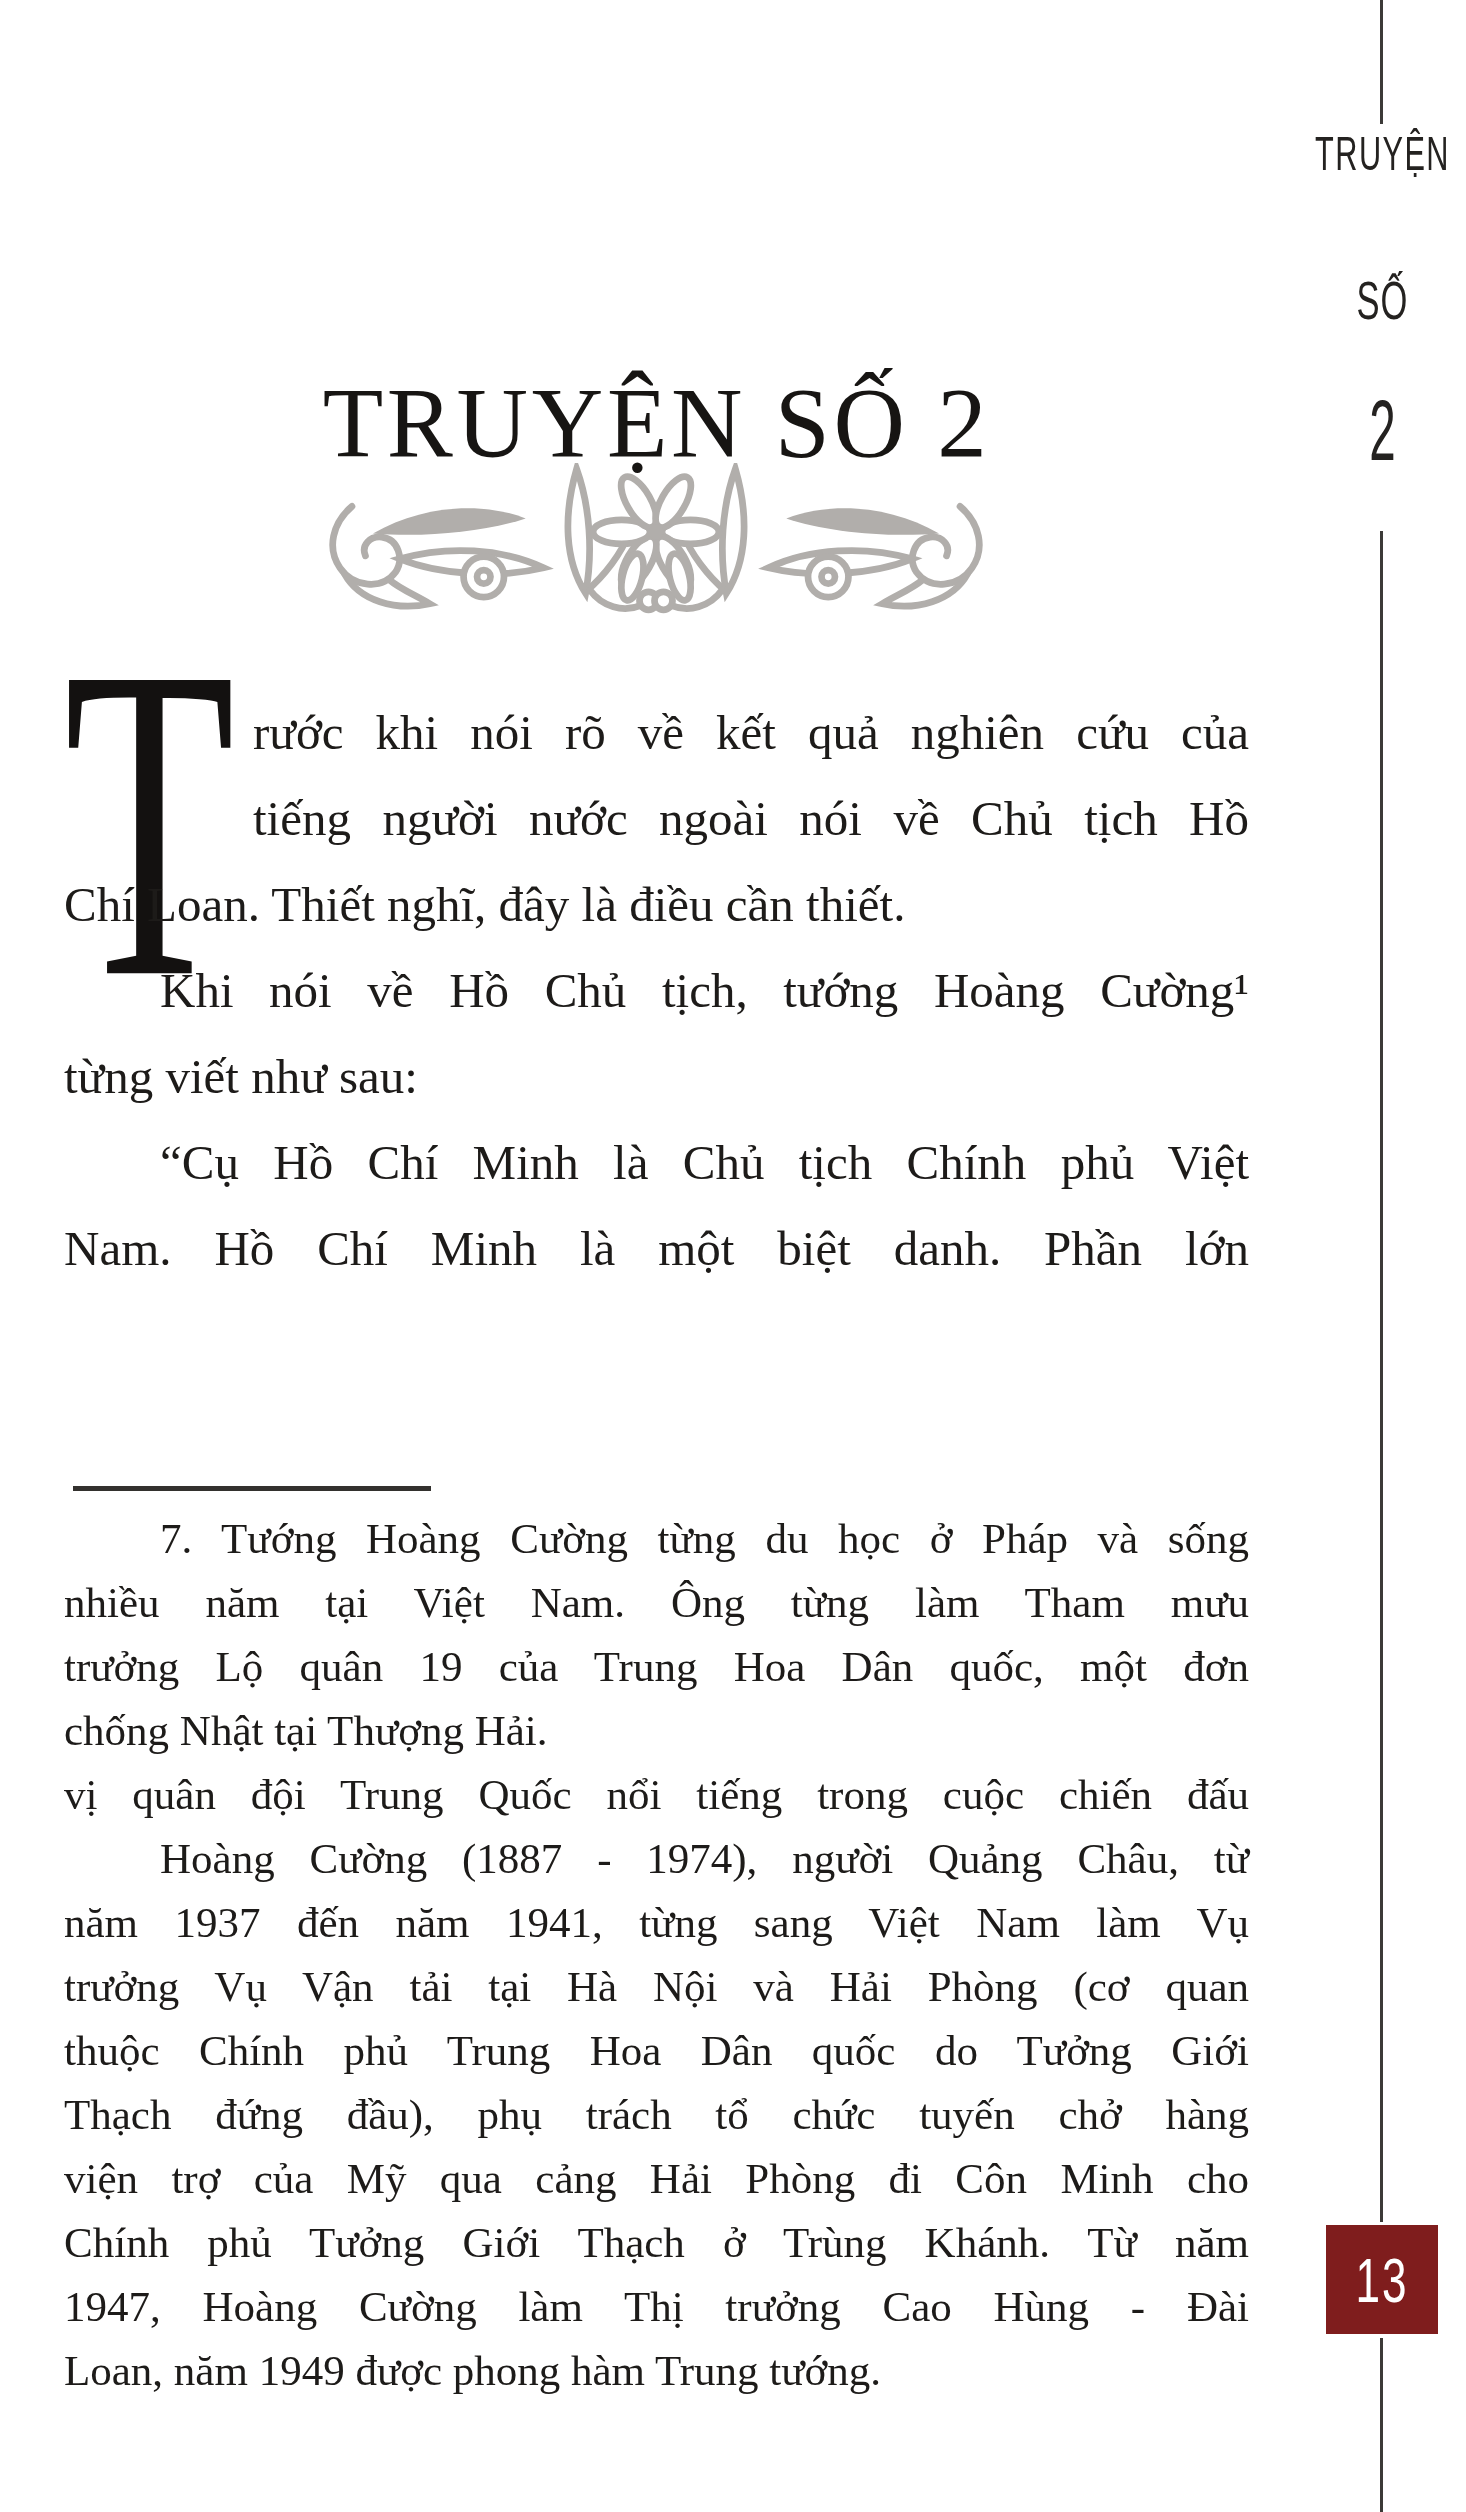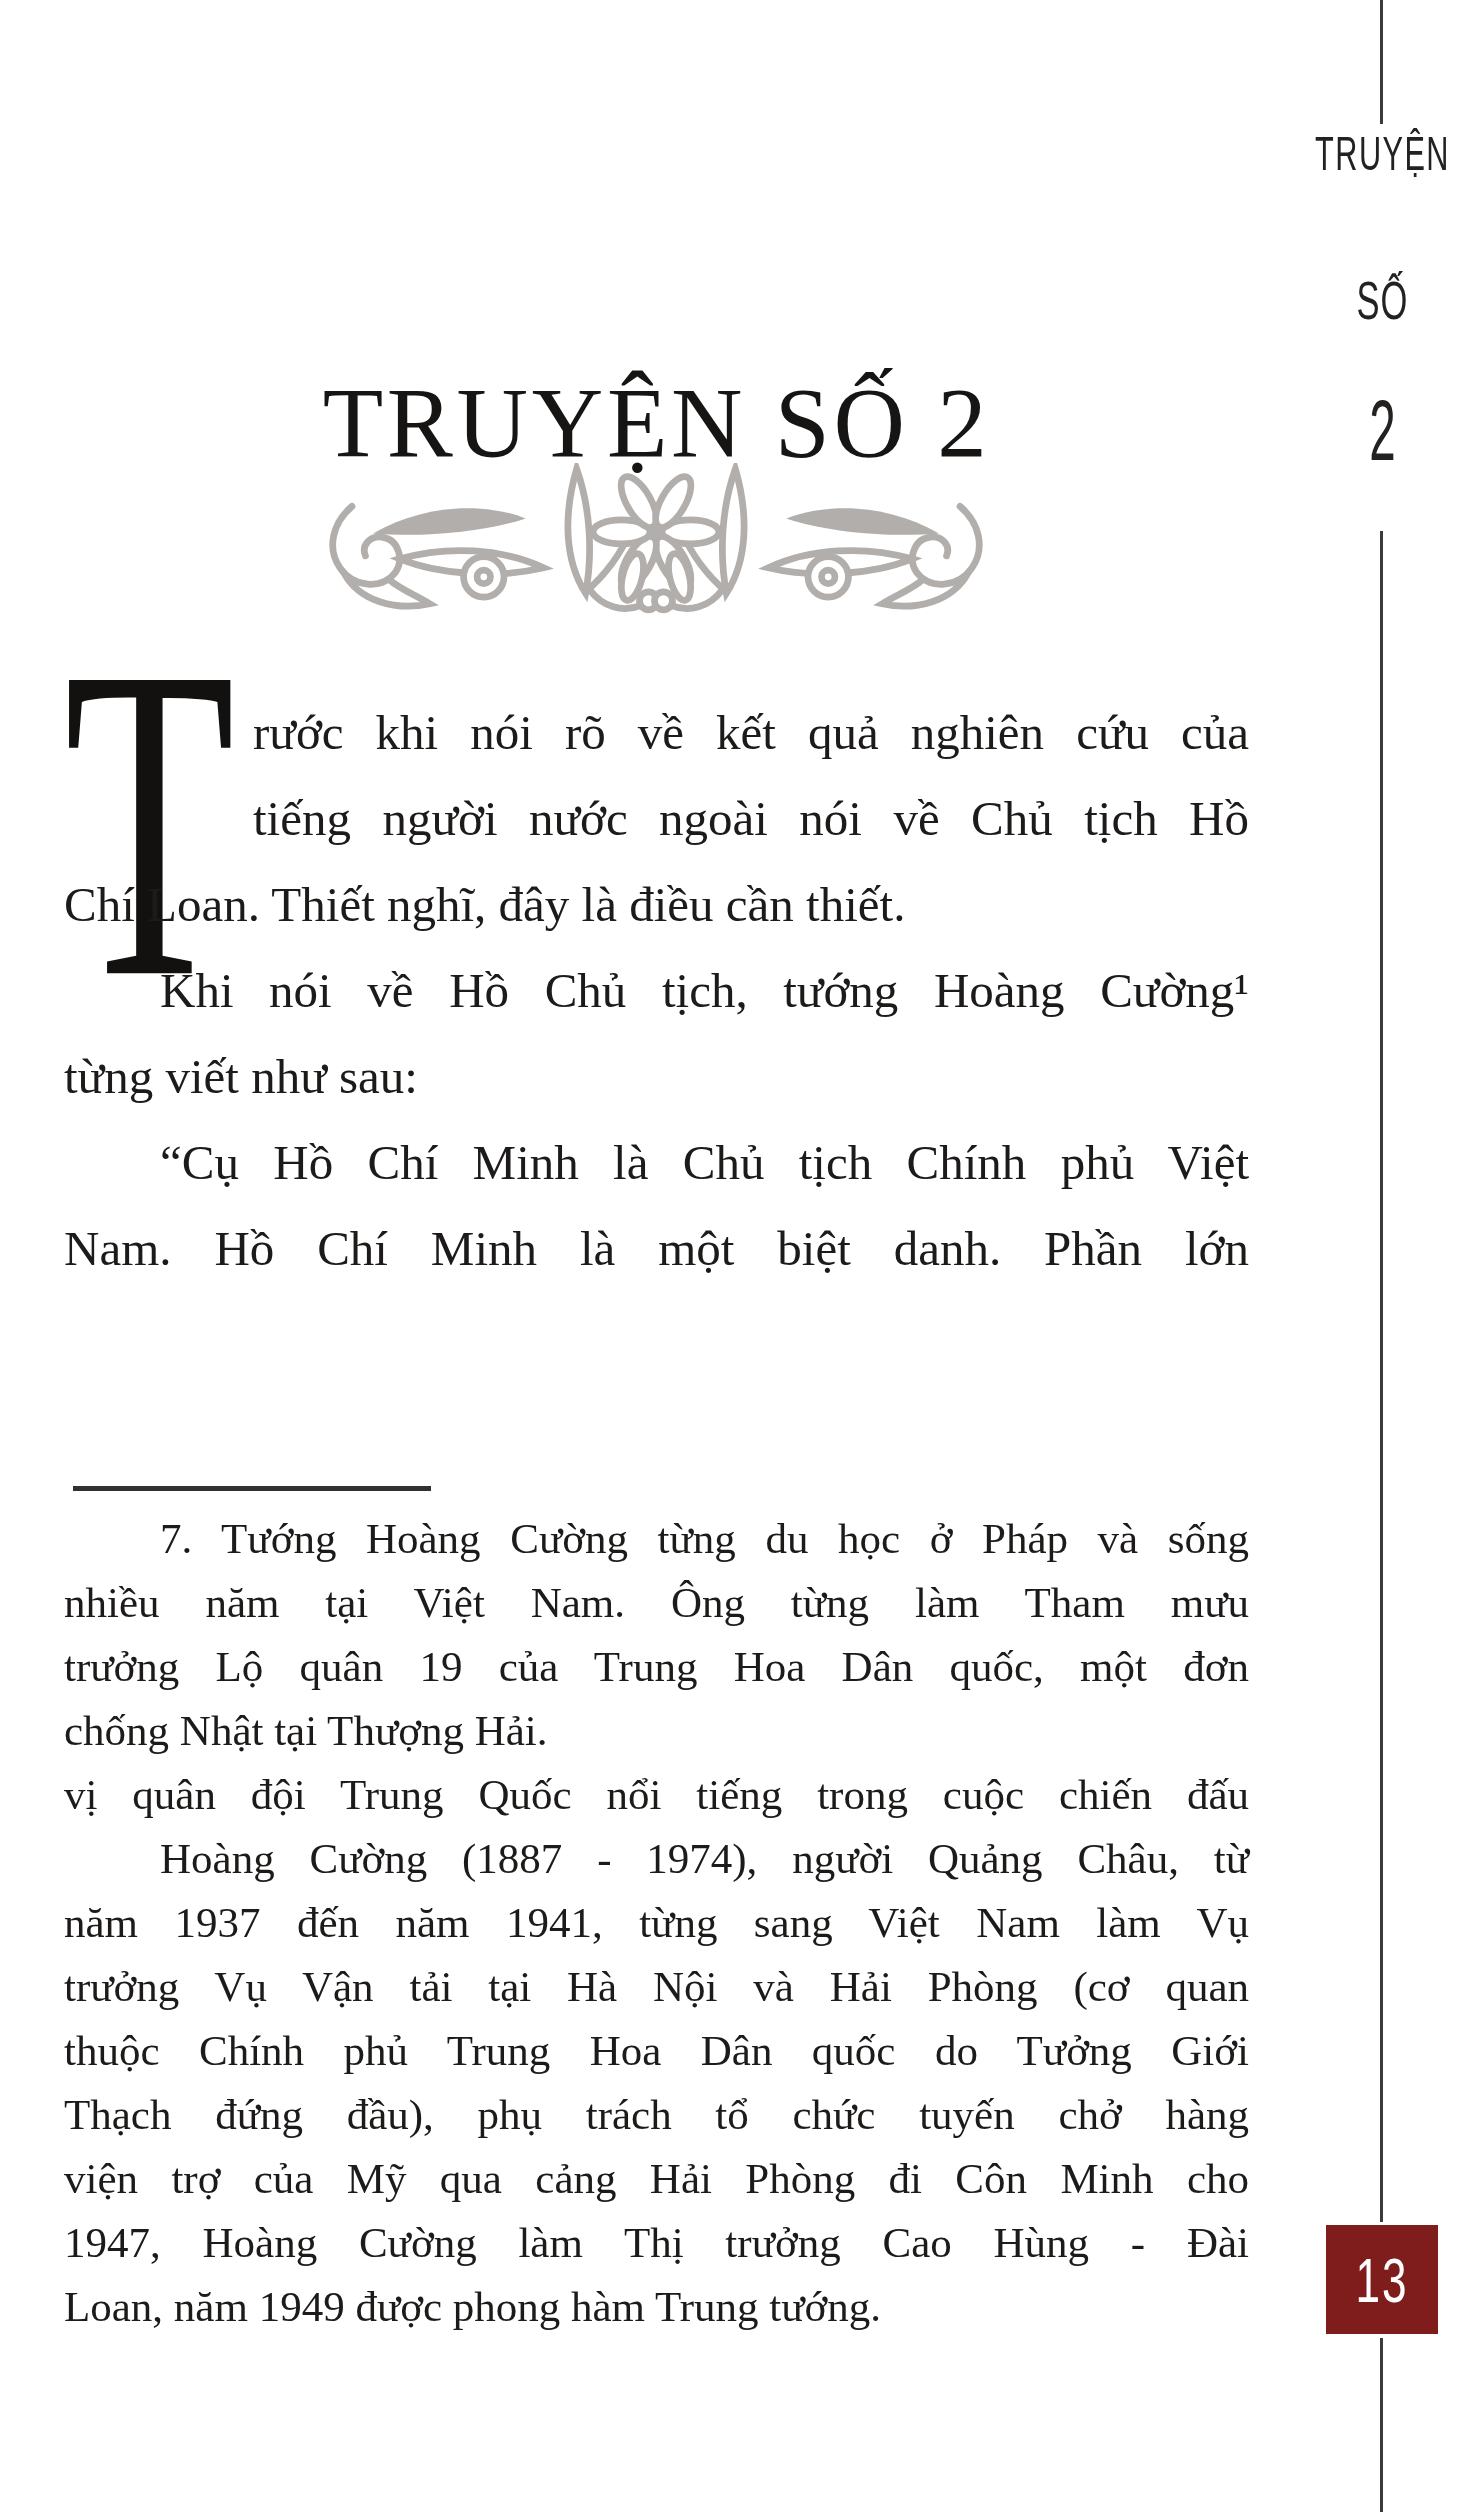--- a/index.html
+++ b/index.html
@@ -111,20 +111,21 @@
       <div class="fline">nhiều năm tại Việt Nam. Ông từng làm Tham mưu</div>
       <div class="fline">trưởng Lộ quân 19 của Trung Hoa Dân quốc, một đơn</div>
       <div class="fline endline">chống Nhật tại Thượng Hải.</div>
       <div class="fline">vị quân đội Trung Quốc nổi tiếng trong cuộc chiến đấu</div>
       <div class="fline pind">Hoàng Cường (1887 - 1974), người Quảng Châu, từ</div>
       <div class="fline">năm 1937 đến năm 1941, từng sang Việt Nam làm Vụ</div>
       <div class="fline">trưởng Vụ Vận tải tại Hà Nội và Hải Phòng (cơ quan</div>
       <div class="fline">thuộc Chính phủ Trung Hoa Dân quốc do Tưởng Giới</div>
       <div class="fline">Thạch đứng đầu), phụ trách tổ chức tuyến chở hàng</div>
       <div class="fline">viện trợ của Mỹ qua cảng Hải Phòng đi Côn Minh cho</div>
+      <div class="fline">Chính phủ Tưởng Giới Thạch ở Trùng Khánh. Từ năm</div>
       <div class="fline">1947, Hoàng Cường làm Thị trưởng Cao Hùng - Đài</div>
       <div class="fline endline">Loan, năm 1949 được phong hàm Trung tướng.</div>
     </div>
 
   <div id="vline-top" class="vline"></div>
   <div id="sb-1" class="sb-word">TRUYỆN</div>
   <div id="sb-2" class="sb-word">SỐ</div>
   <div id="sb-3" class="sb-word">2</div>
   <div id="vline-mid" class="vline"></div>
   <div id="page-box">

